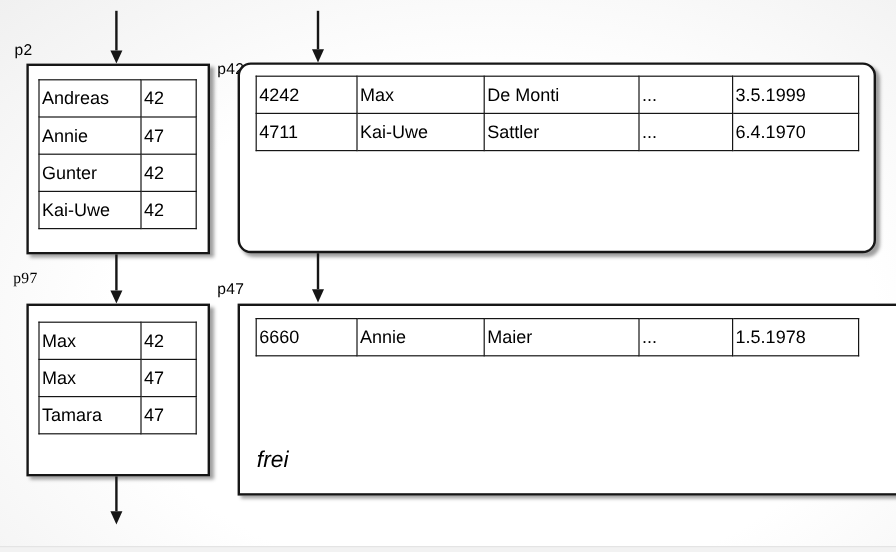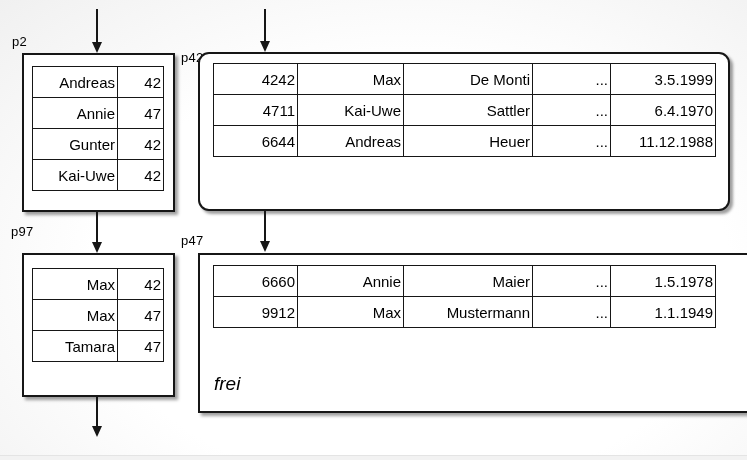--- a/index.html
+++ b/index.html
@@ -27,33 +27,33 @@
   #page-p47 { left: 198px; top: 253px; width: 629px; height: 160px; }
 
   
   .page-label {
     position: absolute;
     font-size: 13px;
     letter-spacing: 0.3px;
   }
   #label-p2  { left: 12px;  top: 34px;  }
   #label-p42 { left: 181px; top: 50px;  }
-  #label-p97 { left: 11px;  top: 224px; }
+  #label-p97 { left: 11px;  top: 224px; font-family: Liberation Serif, serif; }
   #label-p47 { left: 181px; top: 233px; }
 
   
   .tbl {
     position: absolute;
     border-collapse: collapse;
     table-layout: fixed;
     background: #fff;
   }
   .tbl td {
     border: 1.5px solid #161616;
-    text-align: right;
+    text-align: left;
     vertical-align: middle;
     padding: 0 2px;
     height: 30px;
     font-size: 15px;
     white-space: nowrap;
     overflow: hidden;
   }
   #tbl-p2  { left: 8px;  top: 11px; }
   #tbl-p97 { left: 8px;  top: 13px; }
   #tbl-p42 { left: 13px; top: 9px;  }
@@ -151,27 +151,20 @@
         <td>...</td>
         <td>3.5.1999</td>
       </tr>
       <tr>
         <td>4711</td>
         <td>Kai-Uwe</td>
         <td>Sattler</td>
         <td>...</td>
         <td>6.4.1970</td>
       </tr>
-      <tr>
-        <td>6644</td>
-        <td>Andreas</td>
-        <td>Heuer</td>
-        <td>...</td>
-        <td>11.12.1988</td>
-      </tr>
     </tbody>
       </table>
   </div>
 
   <div class="page" id="page-p97">
     <table class="tbl" id="tbl-p97">
       <colgroup>
           <col style="width:85px">
           <col style="width:46px">
         </colgroup>
@@ -202,27 +195,20 @@
           <col style="width:105px">
       </colgroup>
       <tbody>
           <tr>
         <td>6660</td>
         <td>Annie</td>
         <td>Maier</td>
         <td>...</td>
         <td>1.5.1978</td>
       </tr>
-      <tr>
-        <td>9912</td>
-        <td>Max</td>
-        <td>Mustermann</td>
-        <td>...</td>
-        <td>1.1.1949</td>
-      </tr>
     </tbody>
       </table>
     <div class="free-label">frei</div>
   </div>
 
   <div class="arrow" id="arrow-into-p2">
     <div class="shaft"></div>
     <div class="head"></div>
   </div>
   <div class="arrow" id="arrow-into-p42">

